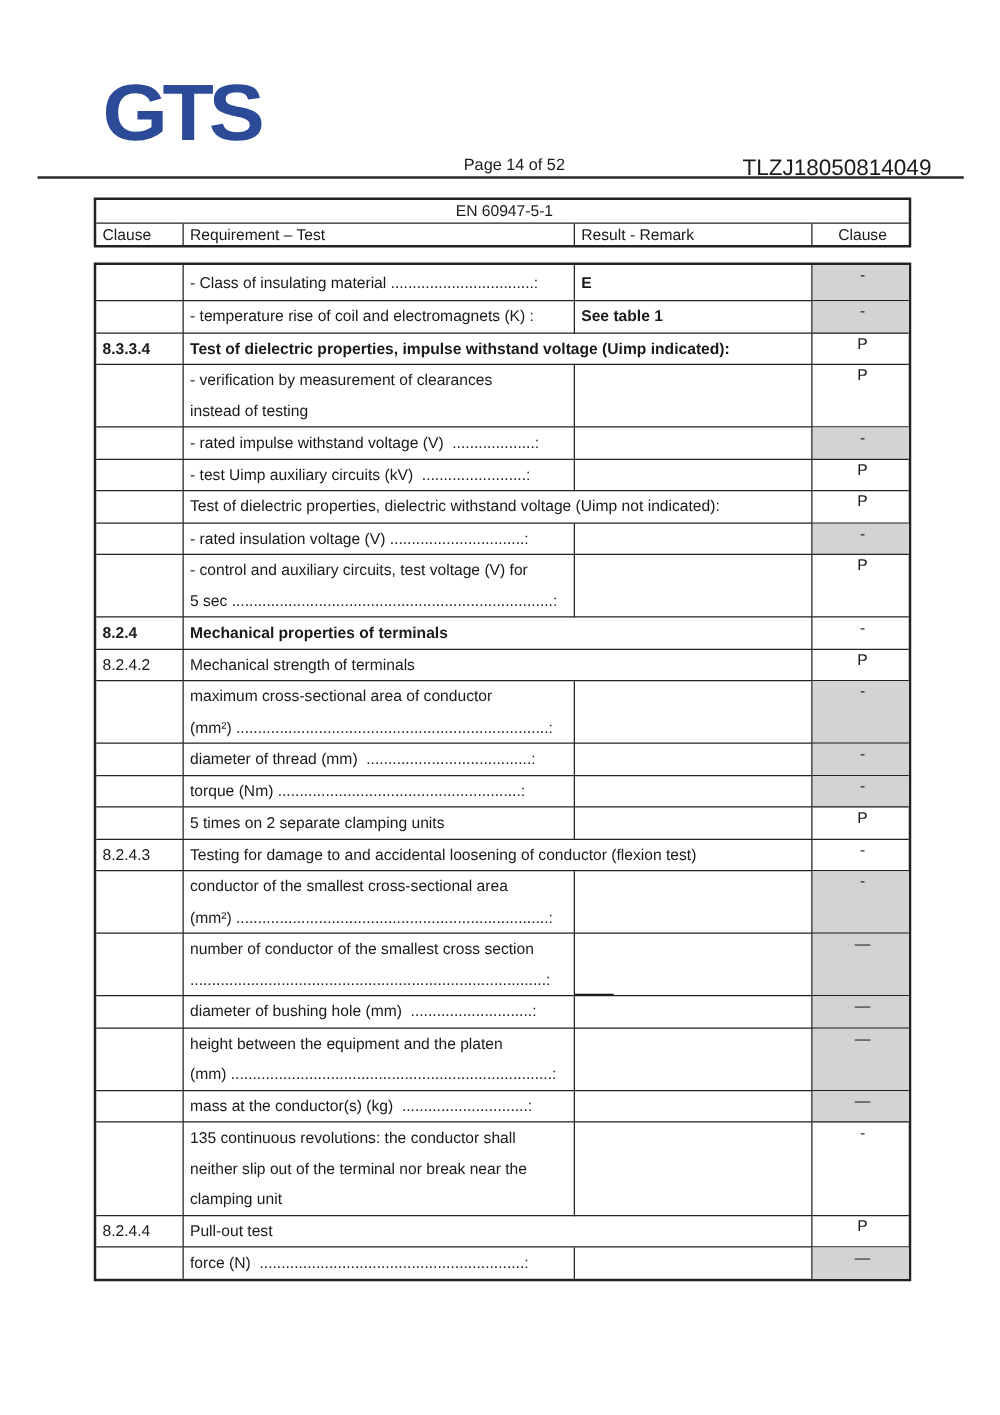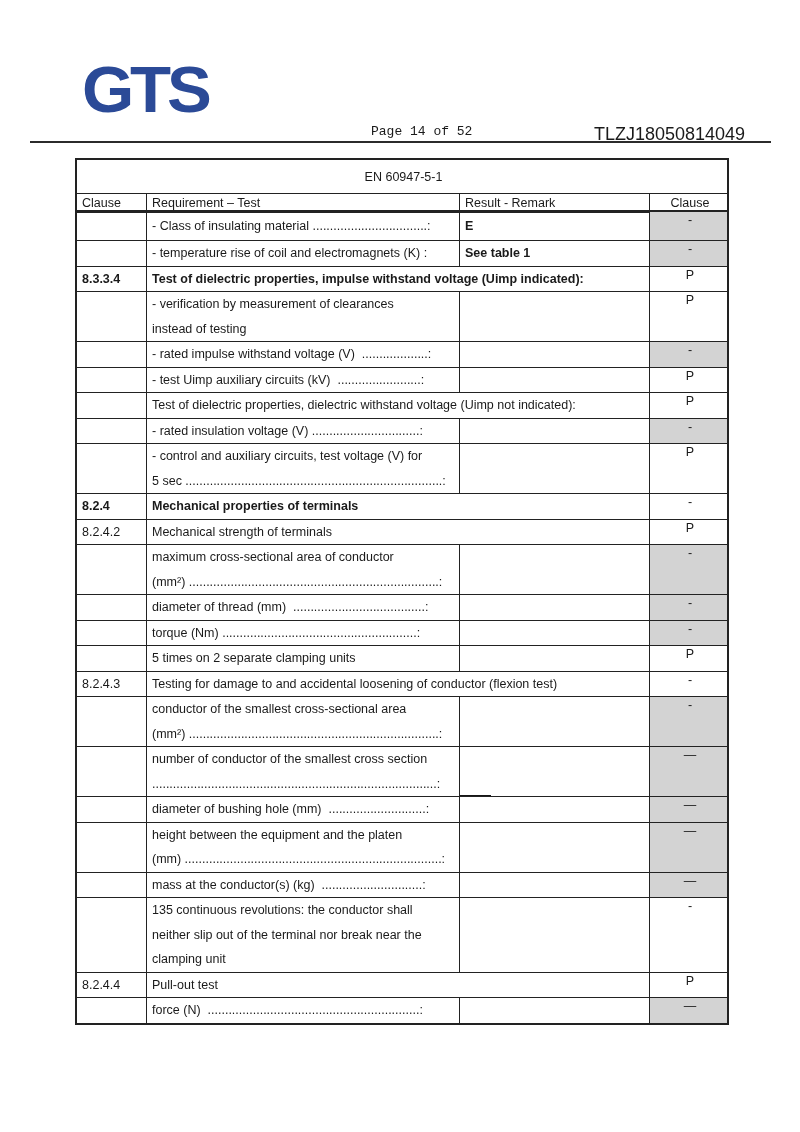--- a/index.html
+++ b/index.html
@@ -2,33 +2,33 @@
 <html><head>
 <meta charset="utf-8">
 <style>
   html,body { margin:0; padding:0; background:#ffffff; }
   body { width:800px; height:1132px; position:relative; font-family:"Liberation Sans",sans-serif; color:#1a1a1a; }
   .page { position:absolute; left:0; top:0; width:800px; height:1132px; background:#fff; overflow:hidden; }
 
   .logo { position:absolute; left:82px; top:58px; font-size:64px; line-height:1; font-weight:900;
           letter-spacing:-4px; transform:scaleX(1.05); transform-origin:left top; }
   .hdr-rule { position:absolute; left:30px; top:141px; width:741px; height:2px; background:#2b2b2b; }
-  .page-info { position:absolute; left:371px; top:124px; font-size:13px;font-family:Liberation Mono, monospace; }
+  .page-info { position:absolute; left:371px; top:124px; font-size:13px; }
   .report-no { position:absolute; left:594px; top:124px; font-size:18px; }
 
   table.rpt { border-collapse:separate; border-spacing:0; table-layout:fixed; position:absolute;
               left:75px; width:650px; border:2px solid #222; font-size:12.5px; }
   .head-table { top:158px; }
   .body-table { top:210px; }
   table.rpt td { border-right:1px solid #222; border-bottom:1px solid #222; padding:0 2px 0 5px;
                  overflow:hidden; box-sizing:border-box; }
   table.rpt tr td:last-child { border-right:none; }
   table.rpt tr:last-child td { border-bottom:none;margin-top:11px; }
 
-  .std-cell { text-align:center; height:34px; }
+  .std-cell { text-align:center; height:19px; }
   .col-head { height:17px; vertical-align:middle; }
   .col-head.center { text-align:center; }
 
   td.clause { vertical-align:middle; }
   td.req { vertical-align:middle; line-height:24.5px; white-space:pre-wrap; }
   td.result { vertical-align:middle; font-weight:bold; position:relative; }
   td.verdict { text-align:center; vertical-align:top; padding:2px 0 0 0; line-height:16px; }
   td.shaded { background:#d3d3d3; }
   td.vb-gray { border-bottom-color:#d3d3d3; }
   td.vb-none { border-bottom-color:transparent; }

